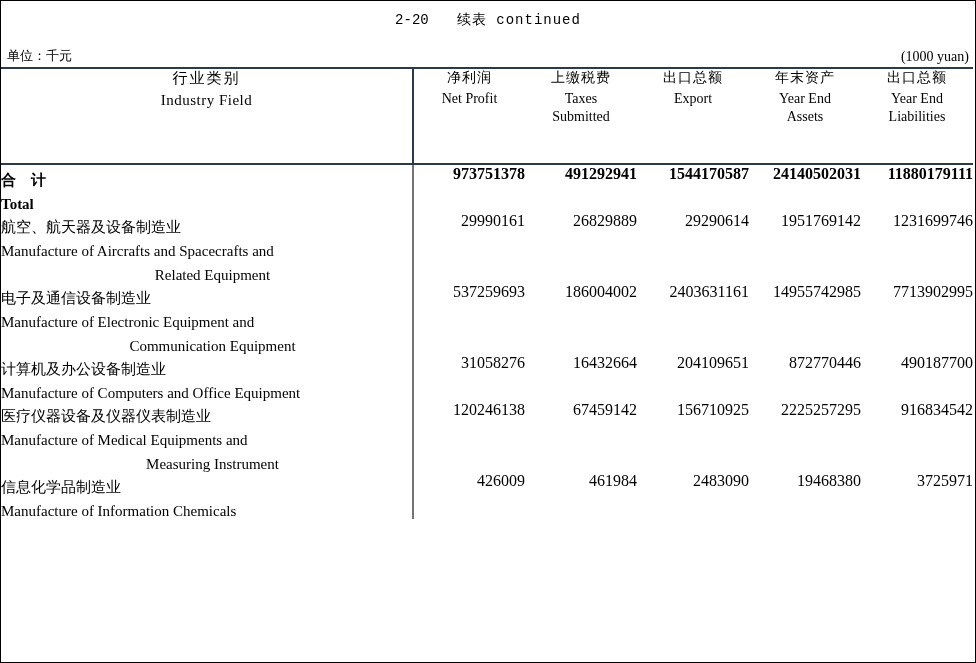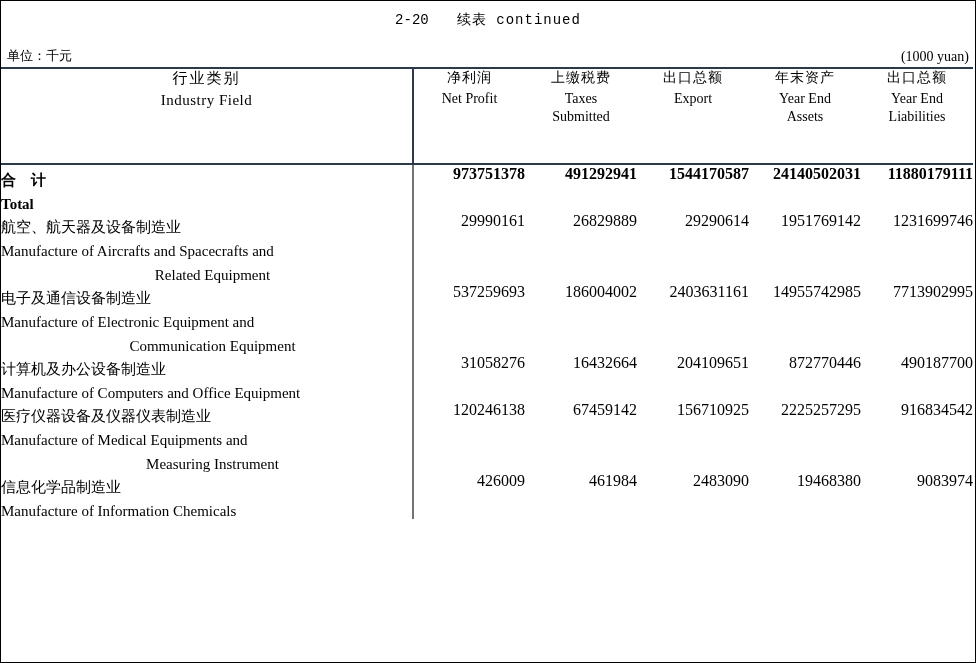--- a/index.html
+++ b/index.html
@@ -239,18 +239,18 @@
         </tr>
         <tr class="data-row">
           <td class="label-cell">
             <div class="label-cn">信息化学品制造业</div>
             <div class="label-en">Manufacture of Information Chemicals</div>
           </td>
           <td class="num-cell">426009</td>
           <td class="num-cell">461984</td>
           <td class="num-cell">2483090</td>
           <td class="num-cell">19468380</td>
-          <td class="num-cell">9083974</td>
+          <td class="num-cell">3725971</td>
         </tr>
       </tbody>
   </table>
 
 </div>
 
 </body></html>

